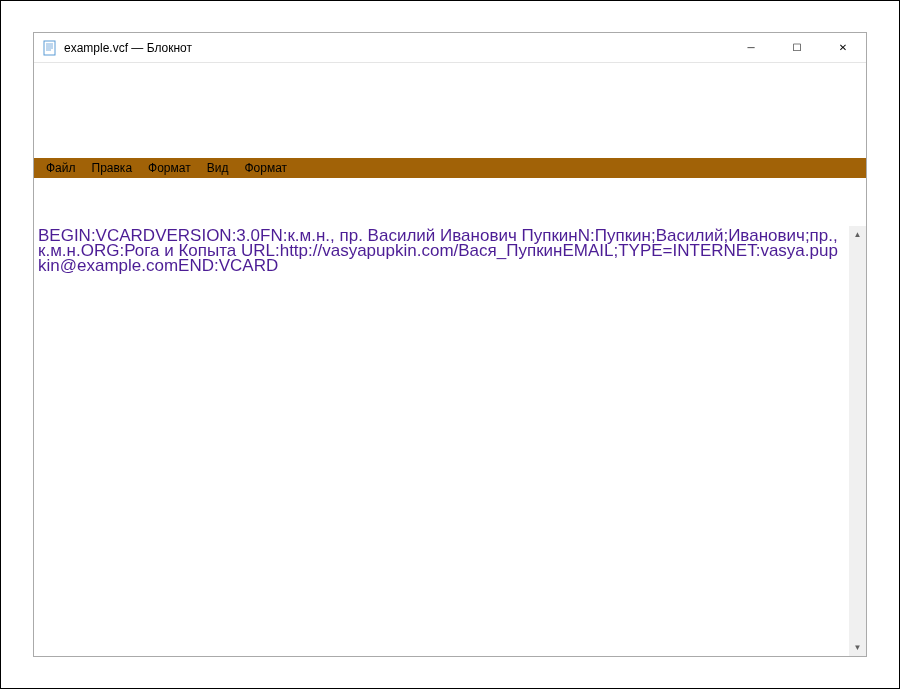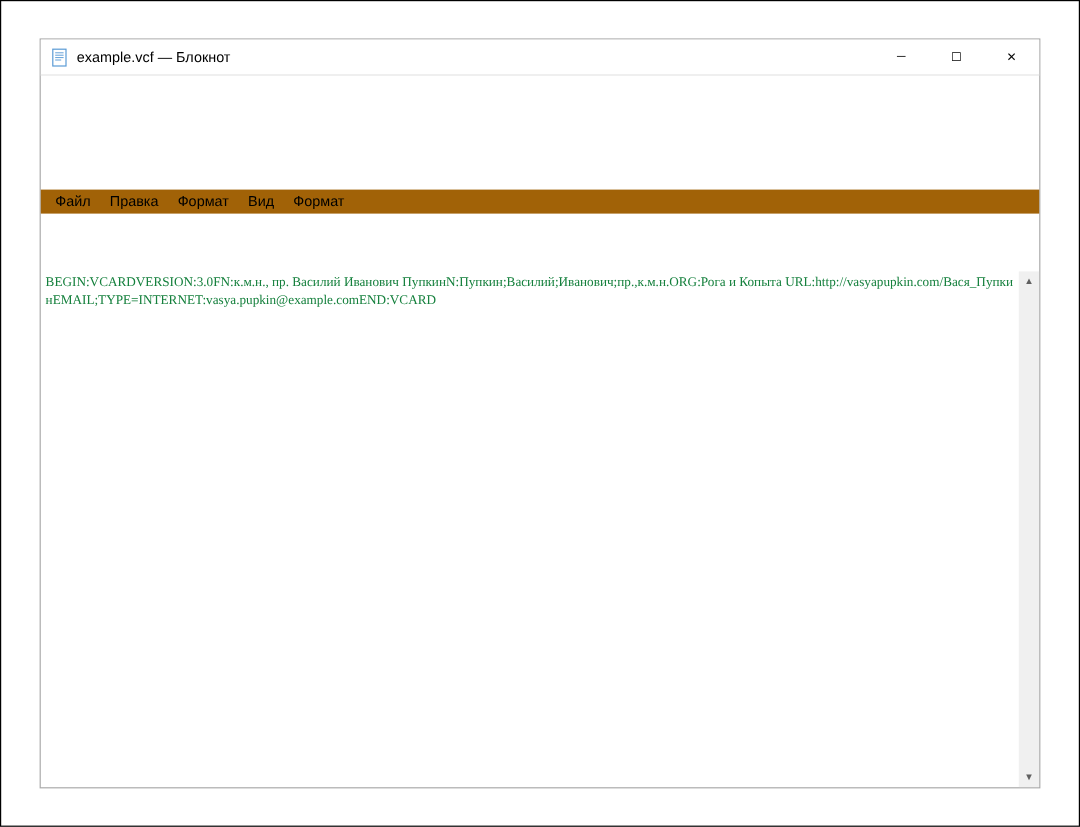--- a/index.html
+++ b/index.html
@@ -81,24 +81,24 @@
     }
     .content-area {
       flex: 1;
       position: relative;
       overflow: hidden;
       display: flex;
     }
     .text-content {
       flex: 1;
       padding: 2px 4px;
-      font-family: Liberation Serif, serif;
-      font-size: 11px;
+      font-family: Liberation Sans, sans-serif;
+      font-size: 17px;
       line-height: 15px;
-      color: #15803d;
+      color: #4c1d95;
       white-space: pre-wrap;
       word-break: break-all;
       overflow: hidden;
     }
     .scrollbar-vertical {
       width: 17px;
       background: #f0f0f0;
       position: relative;
       display: flex;
       flex-direction: column;

